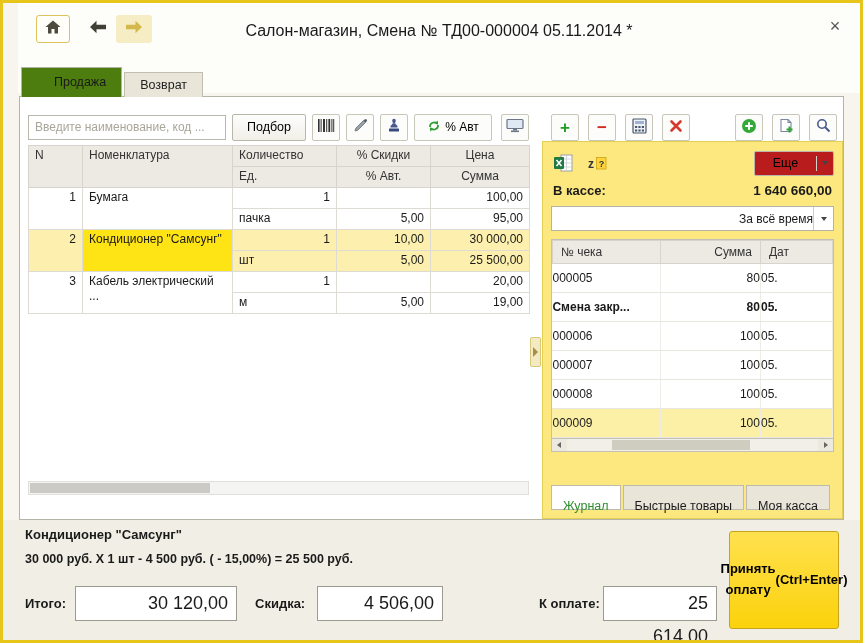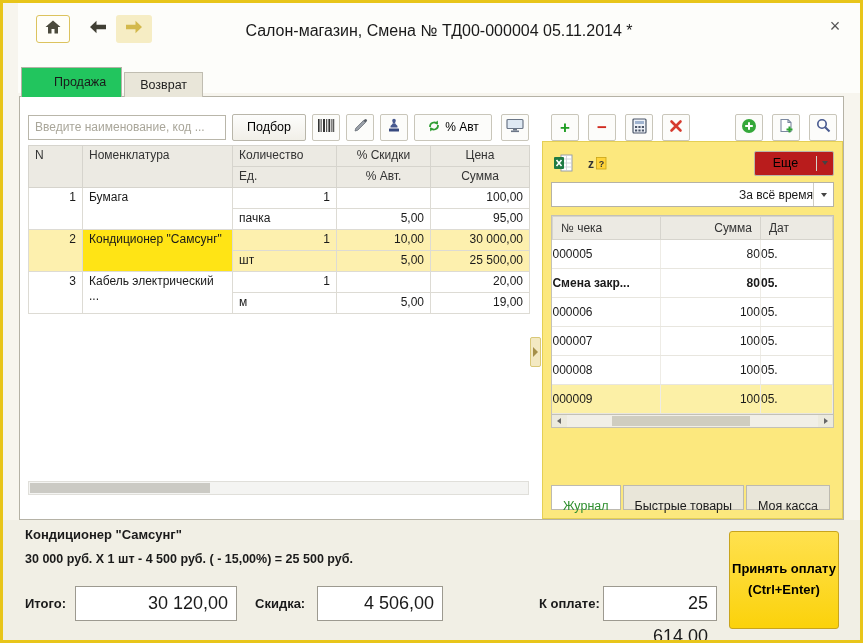--- a/index.html
+++ b/index.html
@@ -16,21 +16,21 @@
   .titlebar { position:absolute; top:0; left:15px; right:0; height:90px; background:#fdfdfa; }
   .home-btn { position:absolute; left:18px; top:12px; width:34px; height:28px; border:1px solid #dcc35e; border-radius:3px; background:#fffef8; display:flex; align-items:center; justify-content:center; cursor:pointer; }
   .nav-group { position:absolute; left:62px; top:12px; height:28px; display:flex; }
   .nav-btn { width:36px; height:28px; display:flex; align-items:center; justify-content:center; cursor:pointer; }
   .nav-btn.fwd { background:#f6edc4; border-radius:3px; }
   .win-title { position:absolute; top:19px; left:50%; transform:translateX(-50%); font-size:16px; white-space:nowrap; }
   .close-btn { position:absolute; right:14px; top:13px; font-size:18px; color:#555; cursor:pointer; width:22px; text-align:center; }
   
   .tab-bar { position:absolute; left:18px; top:64px; height:30px; display:flex; align-items:flex-end; z-index:6; }
   .tab { padding:0 15px; font-size:12.5px; cursor:pointer; white-space:nowrap; }
-  .tab.active { background:#22c55e; border:1px solid #b5b2a6; border-bottom:none; height:30px; line-height:29px; z-index:7;padding-left:32px; }
+  .tab.active { background:#4d7c0f; border:1px solid #b5b2a6; border-bottom:none; height:30px; line-height:29px; z-index:7;padding-left:32px; }
   .tab:not(.active) { background:#e9e6d9; border:1px solid #c0bdb1; border-bottom:none; height:25px; line-height:24px; margin-left:2px; color:#222; }
   
   .main { position:absolute; left:16px; top:93px; width:825px; height:424px; background:#fff; border:1px solid #b5b2a6; }
   .toolbar { position:absolute; top:0; left:0; right:0; height:44px; display:flex; align-items:center; padding:16px 0 0 8px; gap:6px; }
   .search-input { width:198px; height:25px; border:1px solid #b9b6aa; padding:0 6px; font-size:12px; font-family:inherit; color:#333; background:#fff; }
   .search-input::placeholder { color:#a9a69a; }
   .btn-podbor { height:27px; padding:0 14px; background:linear-gradient(#fdfdfc,#f1efe8); border:1px solid #b9b6aa; border-radius:2px; font-size:12.5px; font-family:inherit; cursor:pointer; }
   .icon-btn { width:28px; height:27px; background:#fcfcfa; border:1px solid #c9c6ba; border-radius:2px; display:flex; align-items:center; justify-content:center; cursor:pointer; flex:0 0 auto; }
   .btn-pctavt { width:78px; height:27px; background:#fcfcfa; border:1px solid #c9c6ba; border-radius:2px; display:flex; align-items:center; justify-content:center; gap:4px; font-size:12px; cursor:pointer; }
   .tb-right { width:302px; margin-left:6px; display:flex; align-items:center; gap:9px; padding:0 6px 0 10px; flex:0 0 auto; }
@@ -89,21 +89,21 @@
   .ptab.active { background:#fff; color:#2f8f2f; }
   
   .footer { position:absolute; top:517px; left:0; right:0; bottom:0; background:#f1efe5; }
   .item-name { position:absolute; left:22px; top:7px; font-size:13px; font-weight:bold; }
   .calc-line { position:absolute; left:22px; top:32px; font-size:12.5px; font-weight:bold; }
   .tot-label { position:absolute; font-size:13px; font-weight:bold; top:66px; height:35px; line-height:35px; }
   .tot-box { position:absolute; top:66px; height:35px; background:#fff; border:1px solid #9d9a90; font-size:18px; text-align:right; line-height:33px; padding-right:8px; }
   #lab-itogo { left:22px; } #box-itogo { left:72px; width:162px; }
   #lab-skidka { left:252px; } #box-skidka { left:314px; width:126px; }
   #lab-due { left:536px; } #box-due { left:600px; width:114px;padding-left:24px; }
-  .pay-btn { position:absolute; right:21px; top:11px; width:110px; height:98px; background:linear-gradient(#ffe14f,#fbd20b); border:1px solid #c8a41d; border-radius:3px; display:flex; flex-direction:column; align-items:center; justify-content:center; font-weight:bold; font-size:13px; cursor:pointer; text-align:center; line-height:1.6; }
+  .pay-btn { position:absolute; right:21px; top:11px; width:110px; height:98px; background:linear-gradient(#ffe14f,#fbd20b); border:1px solid #c8a41d; border-radius:3px; display:flex; flex-direction:row; align-items:center; justify-content:center; font-weight:bold; font-size:13px; cursor:pointer; text-align:center; line-height:1.6; }
 </style>
 </head>
 <body>
 
 <div class="titlebar">
   <div class="home-btn">
     <span>
       <svg width="16" height="14" viewBox="0 0 16 14">
           <path d="M8 0.5 L15.5 7 H13 V13.5 H9.5 V9 H6.5 V13.5 H3 V7 H0.5 Z" fill="#4c4b3d"></path>
         </svg>
@@ -343,20 +343,24 @@
             </svg>
         </span>
         <button class="more-btn">
           <span class="lbl">Еще</span>
           <span class="sep"></span>
           <span class="arr">
               <span class="tri-down"></span>
             </span>
         </button>
       </div>
+      <div class="cash-row">
+        <span class="cash-label">В кассе:</span>
+        <span class="cash-value">1 640 660,00</span>
+      </div>
       <div class="combo">
         <span class="combo-text">За всё время</span>
         <span class="combo-btn">
             <span class="tri-down"></span>
           </span>
       </div>
       <div class="receipts">
         <table>
           <colgroup>
               <col style="width:108px">

